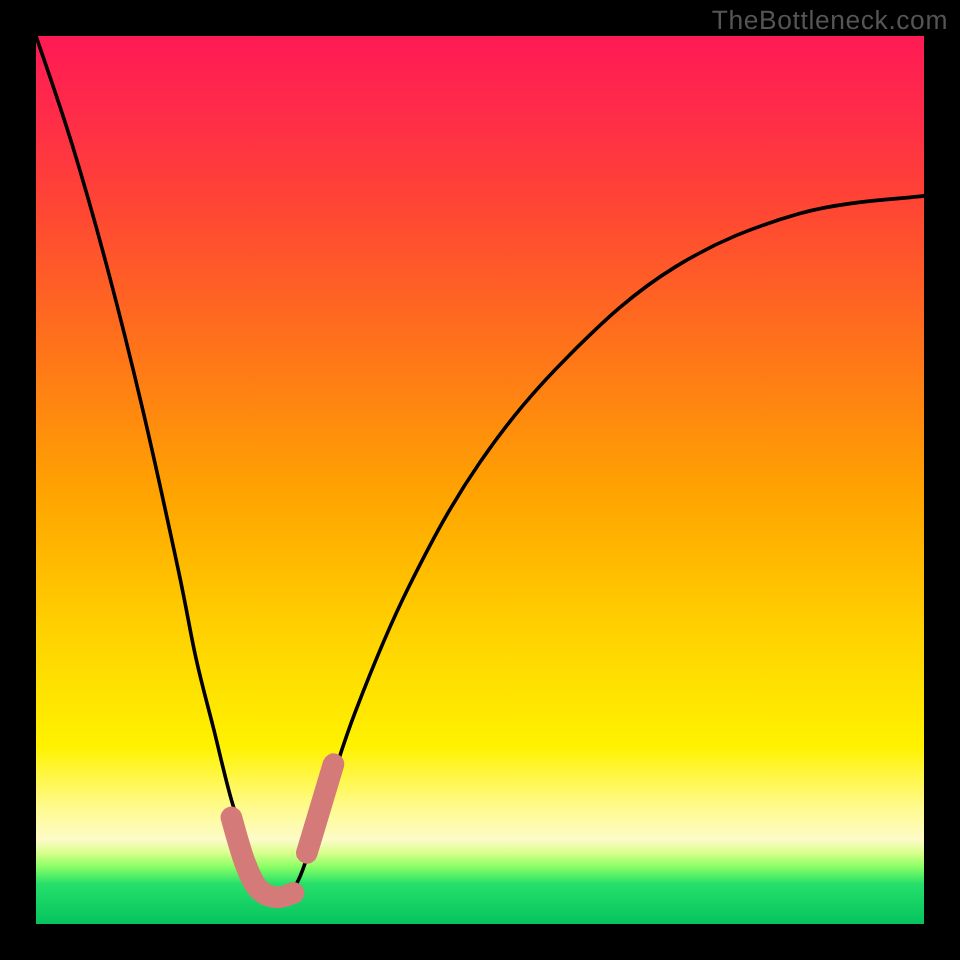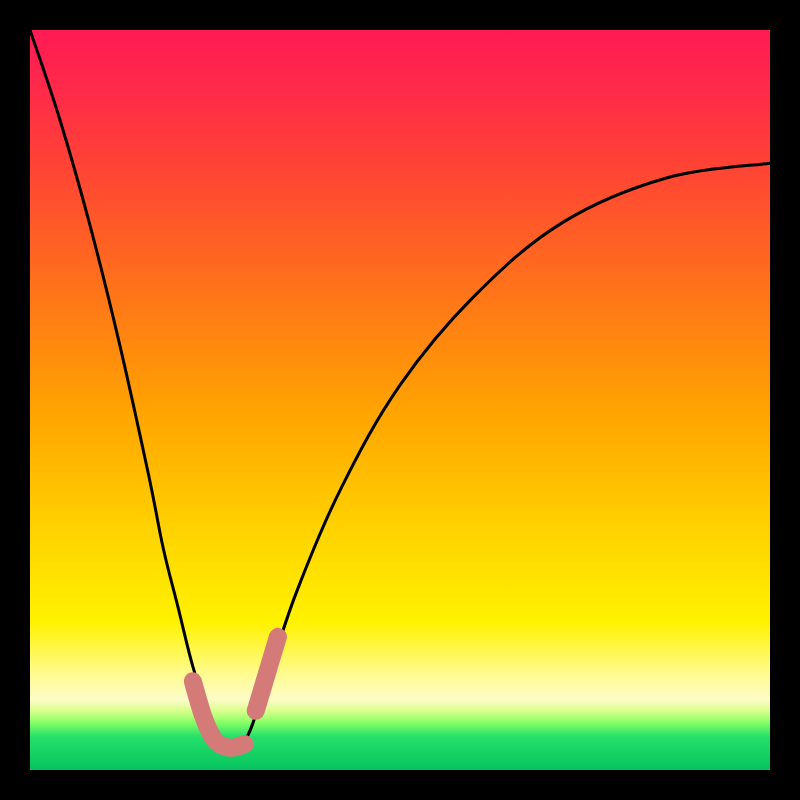--- a/index.html
+++ b/index.html
@@ -73,20 +73,21 @@
     stroke: #d47a78;
     stroke-width: 18;
     stroke-linecap: round;
     stroke-linejoin: round;
   }
 </style>
 </head>
 <body>
 
 <div class="outer">
+  <div class="watermark">TheBottleneck.com</div>
 
   <div class="plot">
     <div class="gradient"></div>
 
     <svg class="curve" viewBox="0 0 740 740" preserveAspectRatio="none">
 
       <path id="main-curve" class="main" d="M 0 0 C 5.328 15.983999999999991 18.944000000000003 54.16799999999996 29.6 88.79999999999995 C 40.256 123.43199999999996 48.544000000000004 152.43999999999997 59.2 192.39999999999998 C 69.856 232.35999999999999 78.14399999999999 265.512 88.8 310.8 C 99.456 356.088 110.408 406.704 118.4 444 C 126.39200000000001 481.296 127.87199999999999 494.024 133.2 518 C 138.528 541.976 142.672 555.888 148 577.2 C 153.328 598.5120000000001 157.472 617.752 162.8 636.4 C 168.12800000000001 655.048 172.272 667.4799999999999 177.6 680.8 C 182.928 694.12 188.404 703.74 192.4 710.4 C 196.39600000000002 717.06 197.136 716.468 199.8 717.8 C 202.46400000000003 719.132 204.53600000000003 719.132 207.20000000000002 717.8 C 209.864 716.468 211.936 714.396 214.6 710.4 C 217.26399999999998 706.404 218.004 706.256 222 695.6 C 225.996 684.9440000000001 228.80800000000002 675.176 236.8 651.2 C 244.792 627.224 253.07999999999998 597.0319999999999 266.4 562.4 C 279.71999999999997 527.768 292.152 496.096 310.8 458.8 C 329.44800000000004 421.504 346.024 389.832 370 355.2 C 393.976 320.568 414.696 295.70399999999995 444 266.4 C 473.304 237.09599999999998 498.16799999999995 213.71199999999996 532.8 192.39999999999998 C 567.4319999999999 171.088 599.1039999999999 158.65599999999998 636.4 148 C 673.696 137.34400000000002 721.352 135.86400000000003 740 133.20000000000005"></path>
 
       <path id="wiggle-left" class="wiggle" d="M 162.8 651.2 C 164.798 657.86 169.90399999999997 677.5440000000001 173.89999999999998 688.2 C 177.896 698.856 180.338 705.072 185 710.4 C 189.662 715.728 194.472 717.1339999999999 199.8 717.8 C 205.12800000000001 718.466 211.936 714.766 214.6 714.1"></path>
       <path id="wiggle-right" class="wiggle" d="M 225.7 680.8 C 227.69799999999998 674.14 232.804 657.12 236.8 643.8 C 240.79600000000002 630.4799999999999 245.90200000000002 613.4599999999999 247.9 606.8"></path>

